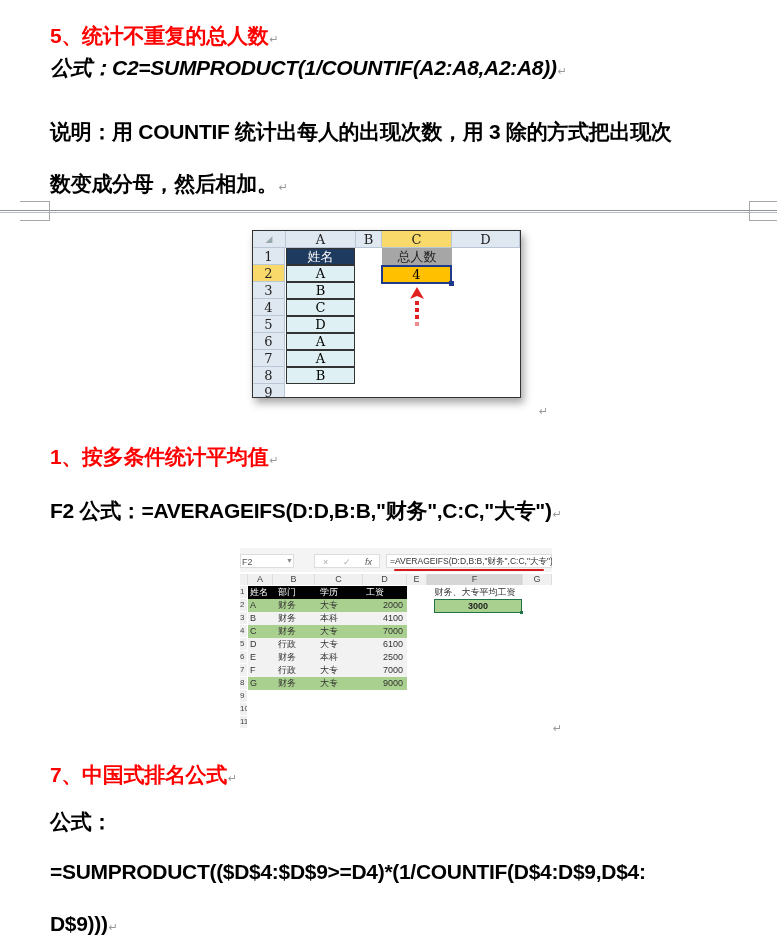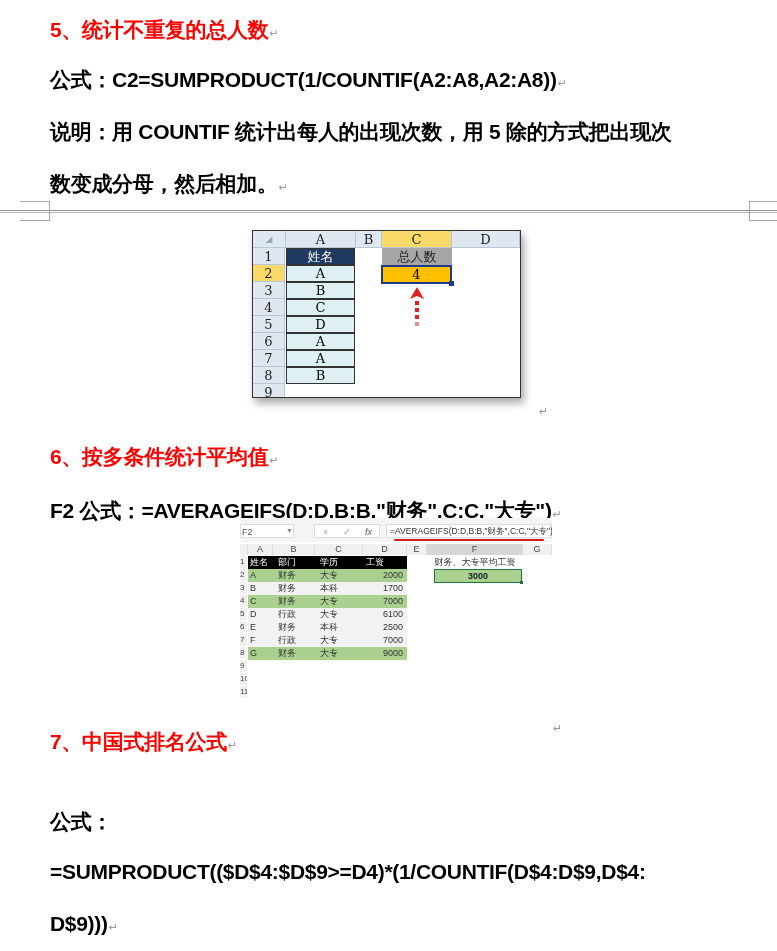--- a/index.html
+++ b/index.html
@@ -30,21 +30,21 @@
                   text-align:center; line-height:16px; box-sizing:border-box; }
     .xl1 .cellA.head { background:#1f3a5f; color:#fff; font-family:"DejaVu Sans",sans-serif; font-size:13px; }
     .xl1 .c1 { position:absolute; left:129px; top:17px; width:70px; height:17px; background:#a6a6a6; text-align:center; line-height:17px;
                font-family:"DejaVu Sans",sans-serif; color:#222; }
     .xl1 .c2 { position:absolute; left:128px; top:34px; width:71px; height:19px; background:#ffc000; border:2px solid #1f3a8a;
                text-align:center; line-height:16px; box-sizing:border-box; }
     .xl1 .fill { position:absolute; left:196px; top:50px; width:5px; height:5px; background:#1f3a8a; }
     .arrow { position:absolute; left:157px; top:56px; width:14px; height:50px; }
 
     
-    .xl2 { position:absolute; left:240px; top:518px; width:312px; height:186px; background:#fff; overflow:hidden;
+    .xl2 { position:absolute; left:240px; top:548px; width:312px; height:186px; background:#fff; overflow:hidden;
            font-family:"Liberation Sans",sans-serif; font-size:9px; color:#333; }
     .xl2 .fbar { position:absolute; left:0; top:0; width:312px; height:24px; background:#f4f4f4; }
     .xl2 .namebox { position:absolute; left:0; top:6px; width:54px; height:14px; background:#fff; border:1px solid #ddd; line-height:14px; padding-left:1px; box-sizing:border-box; color:#555; }
     .xl2 .nbdrop { position:absolute; left:46px; top:6px; color:#888; font-size:7px; line-height:14px; }
     .xl2 .fxbtns { position:absolute; left:74px; top:6px; width:66px; height:14px; background:#fff; border:1px solid #ddd; color:#aaa; line-height:14px; box-sizing:border-box; }
     .xl2 .fxbtns span { position:absolute; top:0; }
     .xl2 .fxinput { position:absolute; left:146px; top:6px; width:166px; height:14px; background:#fff; border:1px solid #ddd; line-height:13px; padding-left:3px; box-sizing:border-box; color:#333; font-size:8.5px; white-space:nowrap; }
     .xl2 .redline { position:absolute; left:154px; top:21px; width:150px; height:2px; background:#d01c1c; border-radius:1px; }
     .xl2 .colhdr { position:absolute; top:26px; height:11px; background:#f0f0f0; border-right:1px solid #ddd; text-align:center; line-height:11px; color:#444; box-sizing:border-box; }
     .xl2 .colhdr.sel { background:#d6d6d6; }
@@ -54,23 +54,23 @@
     .xl2 .row.green { background:#a9d08e; }
     .xl2 .row.gray { background:#f2f2f2; }
     .xl2 .row span { position:absolute; top:0; }
     .xl2 .fhead { position:absolute; left:187px; top:38px; width:96px; height:15px; line-height:13px; text-align:center; color:#333; }
     .xl2 .fval { position:absolute; left:194px; top:51px; width:88px; height:14px; background:#a9d08e; border:1px solid #217346; line-height:12px; text-align:center; font-weight:bold; box-sizing:border-box; color:#222; }
     .xl2 .fhandle { position:absolute; left:280px; top:63px; width:3px; height:3px; background:#217346; }
   </style>
 </head>
 <body>
 
-<div class="para heading" style="top:16px;"><span>5、统计不重复的总人数</span><span class="pmark">↵</span></div>
-<div class="para" style="top:66px;"><span>公式：C2=SUMPRODUCT(1/COUNTIF(A2:A8,A2:A8))</span><span class="pmark">↵</span></div>
-<div class="para" style="top:118px;">说明：用 COUNTIF 统计出每人的出现次数，用 5 除的方式把出现次</div>
+<div class="para heading" style="top:22px;"><span>5、统计不重复的总人数</span><span class="pmark">↵</span></div>
+<div class="para" style="top:54px;font-style:italic;"><span>公式：C2=SUMPRODUCT(1/COUNTIF(A2:A8,A2:A8))</span><span class="pmark">↵</span></div>
+<div class="para" style="top:118px;">说明：用 COUNTIF 统计出每人的出现次数，用 3 除的方式把出现次</div>
 <div class="para" style="top:170px;"><span>数变成分母，然后相加。</span><span class="pmark">↵</span></div>
 
 <div class="pbreak"></div>
 <div class="pcorner l"></div>
 <div class="pcorner r"></div>
 
 <div class="xl1">
   <div class="hdr" style="left:0;width:33px;color:#9aa;font-size:9px;">◢</div>
   <div class="hdr" style="left:33px;width:70px;">A</div>
   <div class="hdr" style="left:103px;width:26px;">B</div>
@@ -102,21 +102,21 @@
   <svg class="arrow" viewBox="0 0 14 50">
     <polygon points="7,0 14,12 7,9 0,12" fill="#e02020"></polygon>
     <rect x="5" y="14" width="4" height="4" fill="#e02020"></rect>
     <rect x="5" y="21" width="4" height="4" fill="#e02020"></rect>
     <rect x="5" y="28" width="4" height="4" fill="#e02020"></rect>
     <rect x="5" y="35" width="4" height="4" fill="#e04040" opacity="0.6"></rect>
   </svg>
 </div>
 <span class="pmark" style="position:absolute;left:538px;top:405px;">↵</span>
 
-<div class="para heading" style="top:443px;"><span>6、按多条件统计平均值</span><span class="pmark">↵</span></div>
+<div class="para heading" style="top:443px;"><span>1、按多条件统计平均值</span><span class="pmark">↵</span></div>
 <div class="para" style="top:497px;"><span>F2 公式：=AVERAGEIFS(D:D,B:B,"财务",C:C,"大专")</span><span class="pmark">↵</span></div>
 
 <div class="xl2">
   <div class="fbar"></div>
   <div class="namebox">F2</div>
   <div class="nbdrop">▼</div>
   <div class="fxbtns">
     <span style="left:8px;">×</span>
     <span style="left:28px;">✓</span>
     <span style="left:50px;font-style:italic;color:#555;">fx</span>
@@ -154,21 +154,21 @@
   <div class="row green" style="top:51px;">
     <span style="left:2px;">A</span>
     <span style="left:30px;">财务</span>
     <span style="left:72px;">大专</span>
     <span style="right:4px;">2000</span>
   </div>
   <div class="row gray" style="top:64px;">
     <span style="left:2px;">B</span>
     <span style="left:30px;">财务</span>
     <span style="left:72px;">本科</span>
-    <span style="right:4px;">1700</span>
+    <span style="right:4px;">4100</span>
   </div>
   <div class="row green" style="top:77px;">
     <span style="left:2px;">C</span>
     <span style="left:30px;">财务</span>
     <span style="left:72px;">大专</span>
     <span style="right:4px;">7000</span>
   </div>
   <div class="row gray" style="top:90px;">
     <span style="left:2px;">D</span>
     <span style="left:30px;">行政</span>
@@ -193,16 +193,16 @@
     <span style="left:72px;">大专</span>
     <span style="right:4px;">9000</span>
   </div>
 
   <div class="fhead">财务、大专平均工资</div>
   <div class="fval">3000</div>
   <div class="fhandle"></div>
 </div>
 <span class="pmark" style="position:absolute;left:552px;top:722px;">↵</span>
 
-<div class="para heading" style="top:728px;"><span>7、中国式排名公式</span><span class="pmark">↵</span></div>
+<div class="para heading" style="top:761px;"><span>7、中国式排名公式</span><span class="pmark">↵</span></div>
 <div class="para" style="top:808px;">公式：</div>
 <div class="para" style="top:860px;">=SUMPRODUCT(($D$4:$D$9&gt;=D4)*(1/COUNTIF(D$4:D$9,D$4:</div>
 <div class="para" style="top:912px;"><span>D$9)))</span><span class="pmark">↵</span></div>
 
 </body></html>

